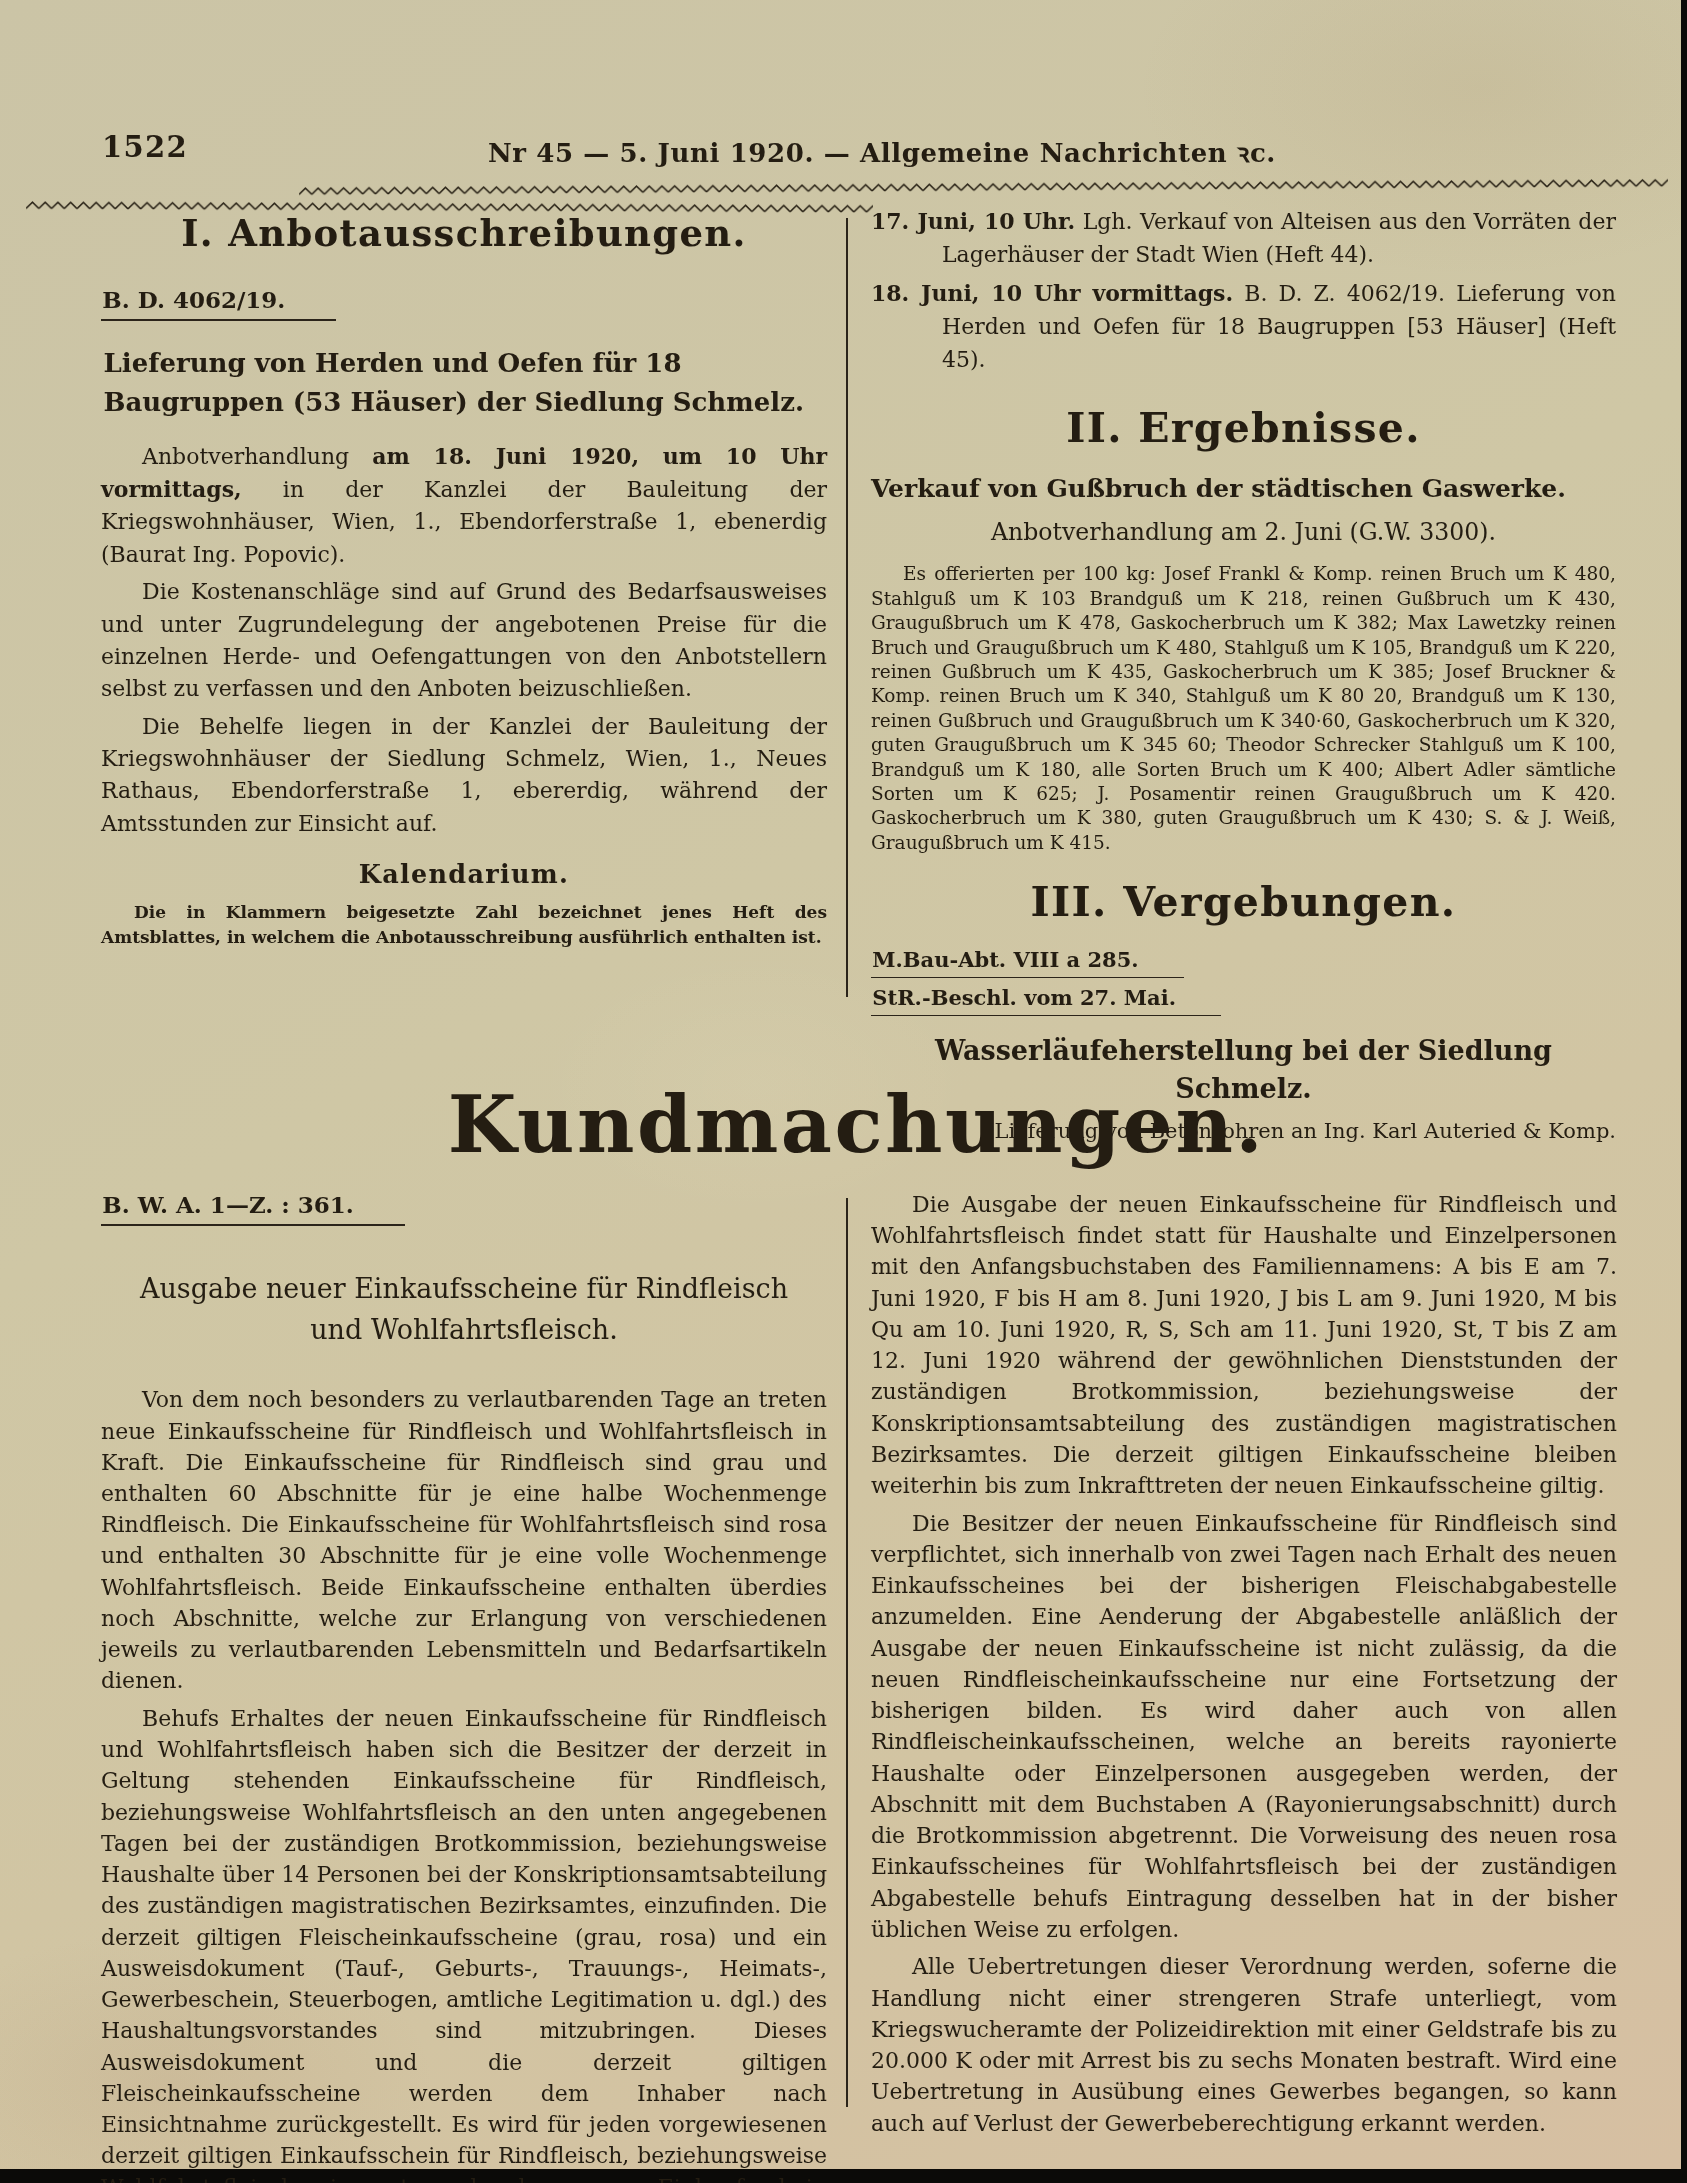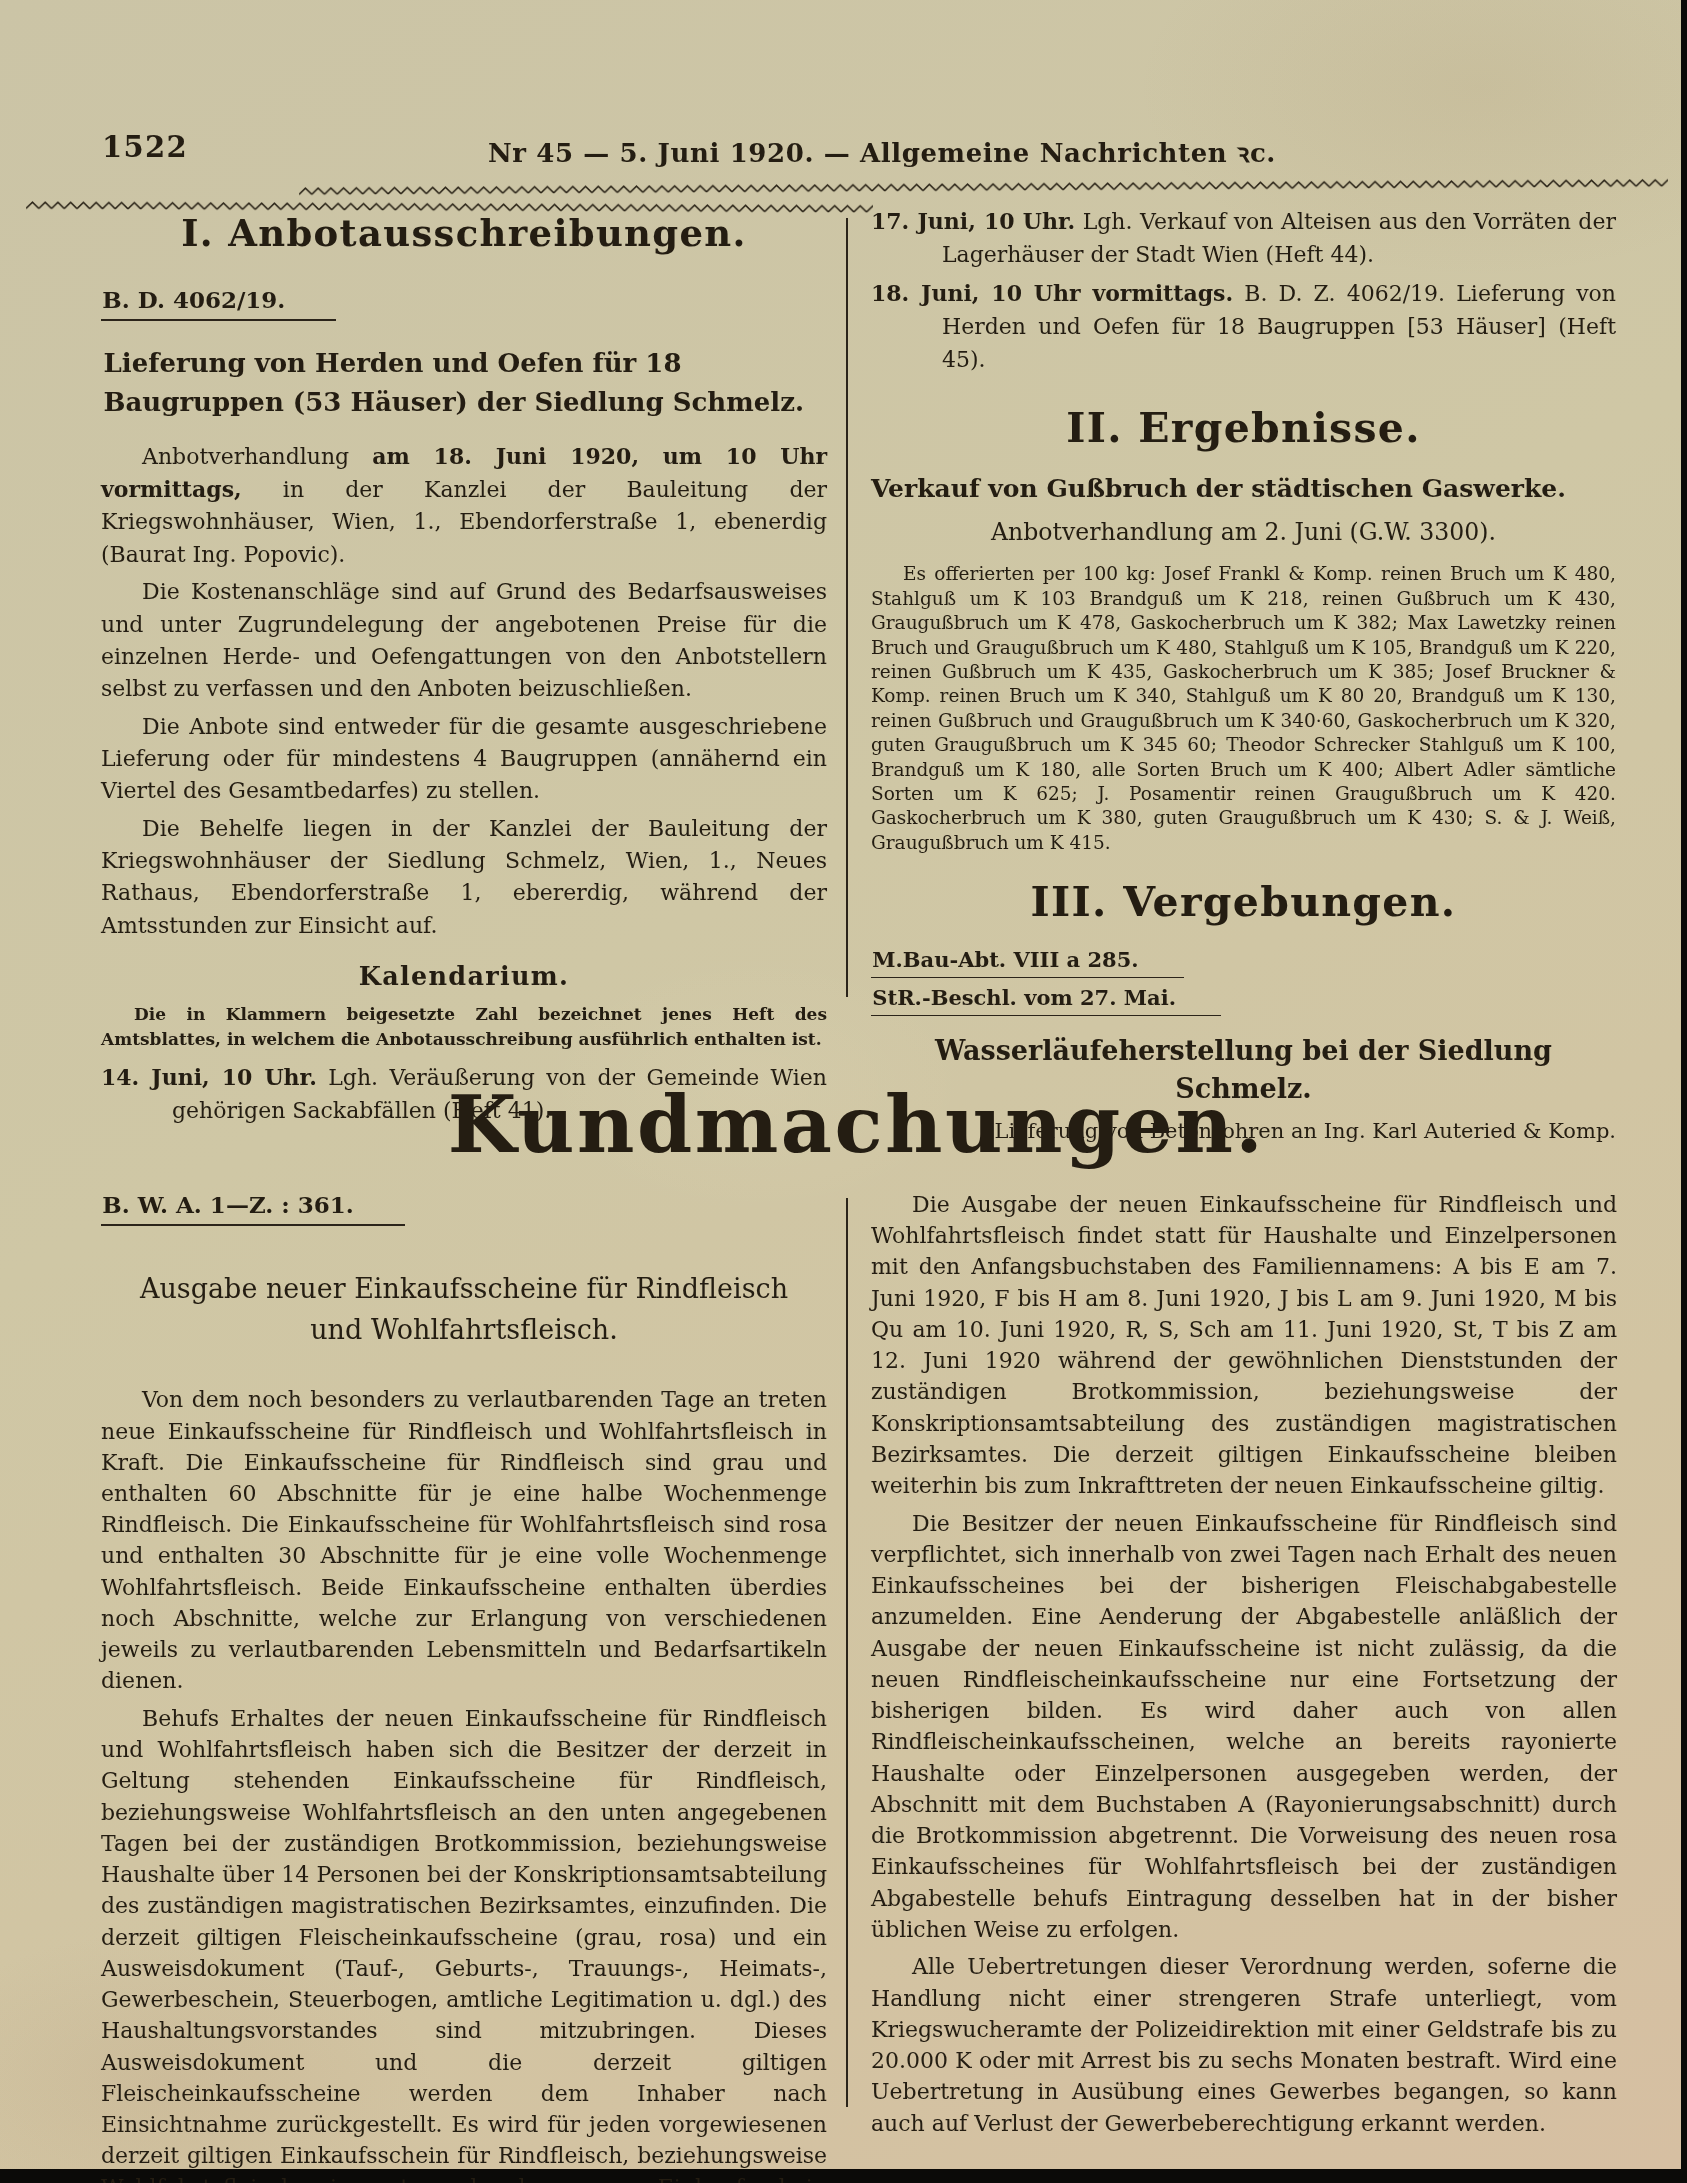--- a/index.html
+++ b/index.html
@@ -83,25 +83,23 @@
     <div class="vrule vrule-bot"></div>
 
     <div class="col col-tl">
       <h1 class="sec-head">I. Anbotausschreibungen.</h1>
       <div>
         <span class="ref">B. D. 4062/19.</span>
       </div>
       <h2 class="art-title">Lieferung von Herden und Oefen für 18 Baugruppen (53 Häuser) der Siedlung Schmelz.</h2>
       <p class="bodyp"><span>Anbotverhandlung </span><span class="lead-b">am 18. Juni 1920, um 10 Uhr vormittags,</span><span> in der Kanzlei der Bauleitung der Kriegswohnhäuser, Wien, 1., Ebendorferstraße 1, ebenerdig (Baurat Ing. Popovic).</span></p>
       <p class="bodyp">Die Kostenanschläge sind auf Grund des Bedarfsausweises und unter Zugrundelegung der angebotenen Preise für die einzelnen Herde- und Oefengattungen von den Anbotstellern selbst zu verfassen und den Anboten beizuschließen.</p>
-      <p class="bodyp">Die Anbote sind entweder für die gesamte ausgeschriebene Lieferung oder für mindestens 4 Baugruppen (annähernd ein Viertel des Gesamtbedarfes) zu stellen.</p>
       <p class="bodyp">Die Behelfe liegen in der Kanzlei der Bauleitung der Kriegswohnhäuser der Siedlung Schmelz, Wien, 1., Neues Rathaus, Ebendorferstraße 1, ebererdig, während der Amtsstunden zur Einsicht auf.</p>
       <h3 class="kal-head">Kalendarium.</h3>
       <p class="note">Die in Klammern beigesetzte Zahl bezeichnet jenes Heft des Amtsblattes, in welchem die Anbotausschreibung ausführlich enthalten ist.</p>
-      <p class="cal-entry"><b>14. Juni, 10 Uhr.</b><span> Lgh. Veräußerung von der Gemeinde Wien gehörigen Sackabfällen (Heft 41).</span></p>
     </div>
 
     <div class="col col-tr">
       <p class="cal-entry"><b>17. Juni, 10 Uhr.</b><span> Lgh. Verkauf von Alteisen aus den Vorräten der Lagerhäuser der Stadt Wien (Heft 44).</span></p>
       <p class="cal-entry"><b>18. Juni, 10 Uhr vormittags.</b><span> B. D. Z. 4062/19. Lieferung von Herden und Oefen für 18 Baugruppen [53 Häuser] (Heft 45).</span></p>
       <h1 class="sec-head-2">II. Ergebnisse.</h1>
       <h2 class="gus-title">Verkauf von Gußbruch der städtischen Gaswerke.</h2>
       <p class="centerp">Anbotverhandlung am 2. Juni (G.W. 3300).</p>
       <p class="smallp">Es offerierten per 100 kg: Josef Frankl &amp; Komp. reinen Bruch um K 480, Stahlguß um K 103 Brandguß um K 218, reinen Gußbruch um K 430, Graugußbruch um K 478, Gaskocherbruch um K 382; Max Lawetzky reinen Bruch und Graugußbruch um K 480, Stahlguß um K 105, Brandguß um K 220, reinen Gußbruch um K 435, Gaskocherbruch um K 385; Josef Bruckner &amp; Komp. reinen Bruch um K 340, Stahlguß um K 80 20, Brandguß um K 130, reinen Gußbruch und Graugußbruch um K 340·60, Gaskocherbruch um K 320, guten Graugußbruch um K 345 60; Theodor Schrecker Stahlguß um K 100, Brandguß um K 180, alle Sorten Bruch um K 400; Albert Adler sämtliche Sorten um K 625; J. Posamentir reinen Graugußbruch um K 420. Gaskocherbruch um K 380, guten Graugußbruch um K 430; S. &amp; J. Weiß, Graugußbruch um K 415.</p>
       <h1 class="sec-head-3">III. Vergebungen.</h1>

